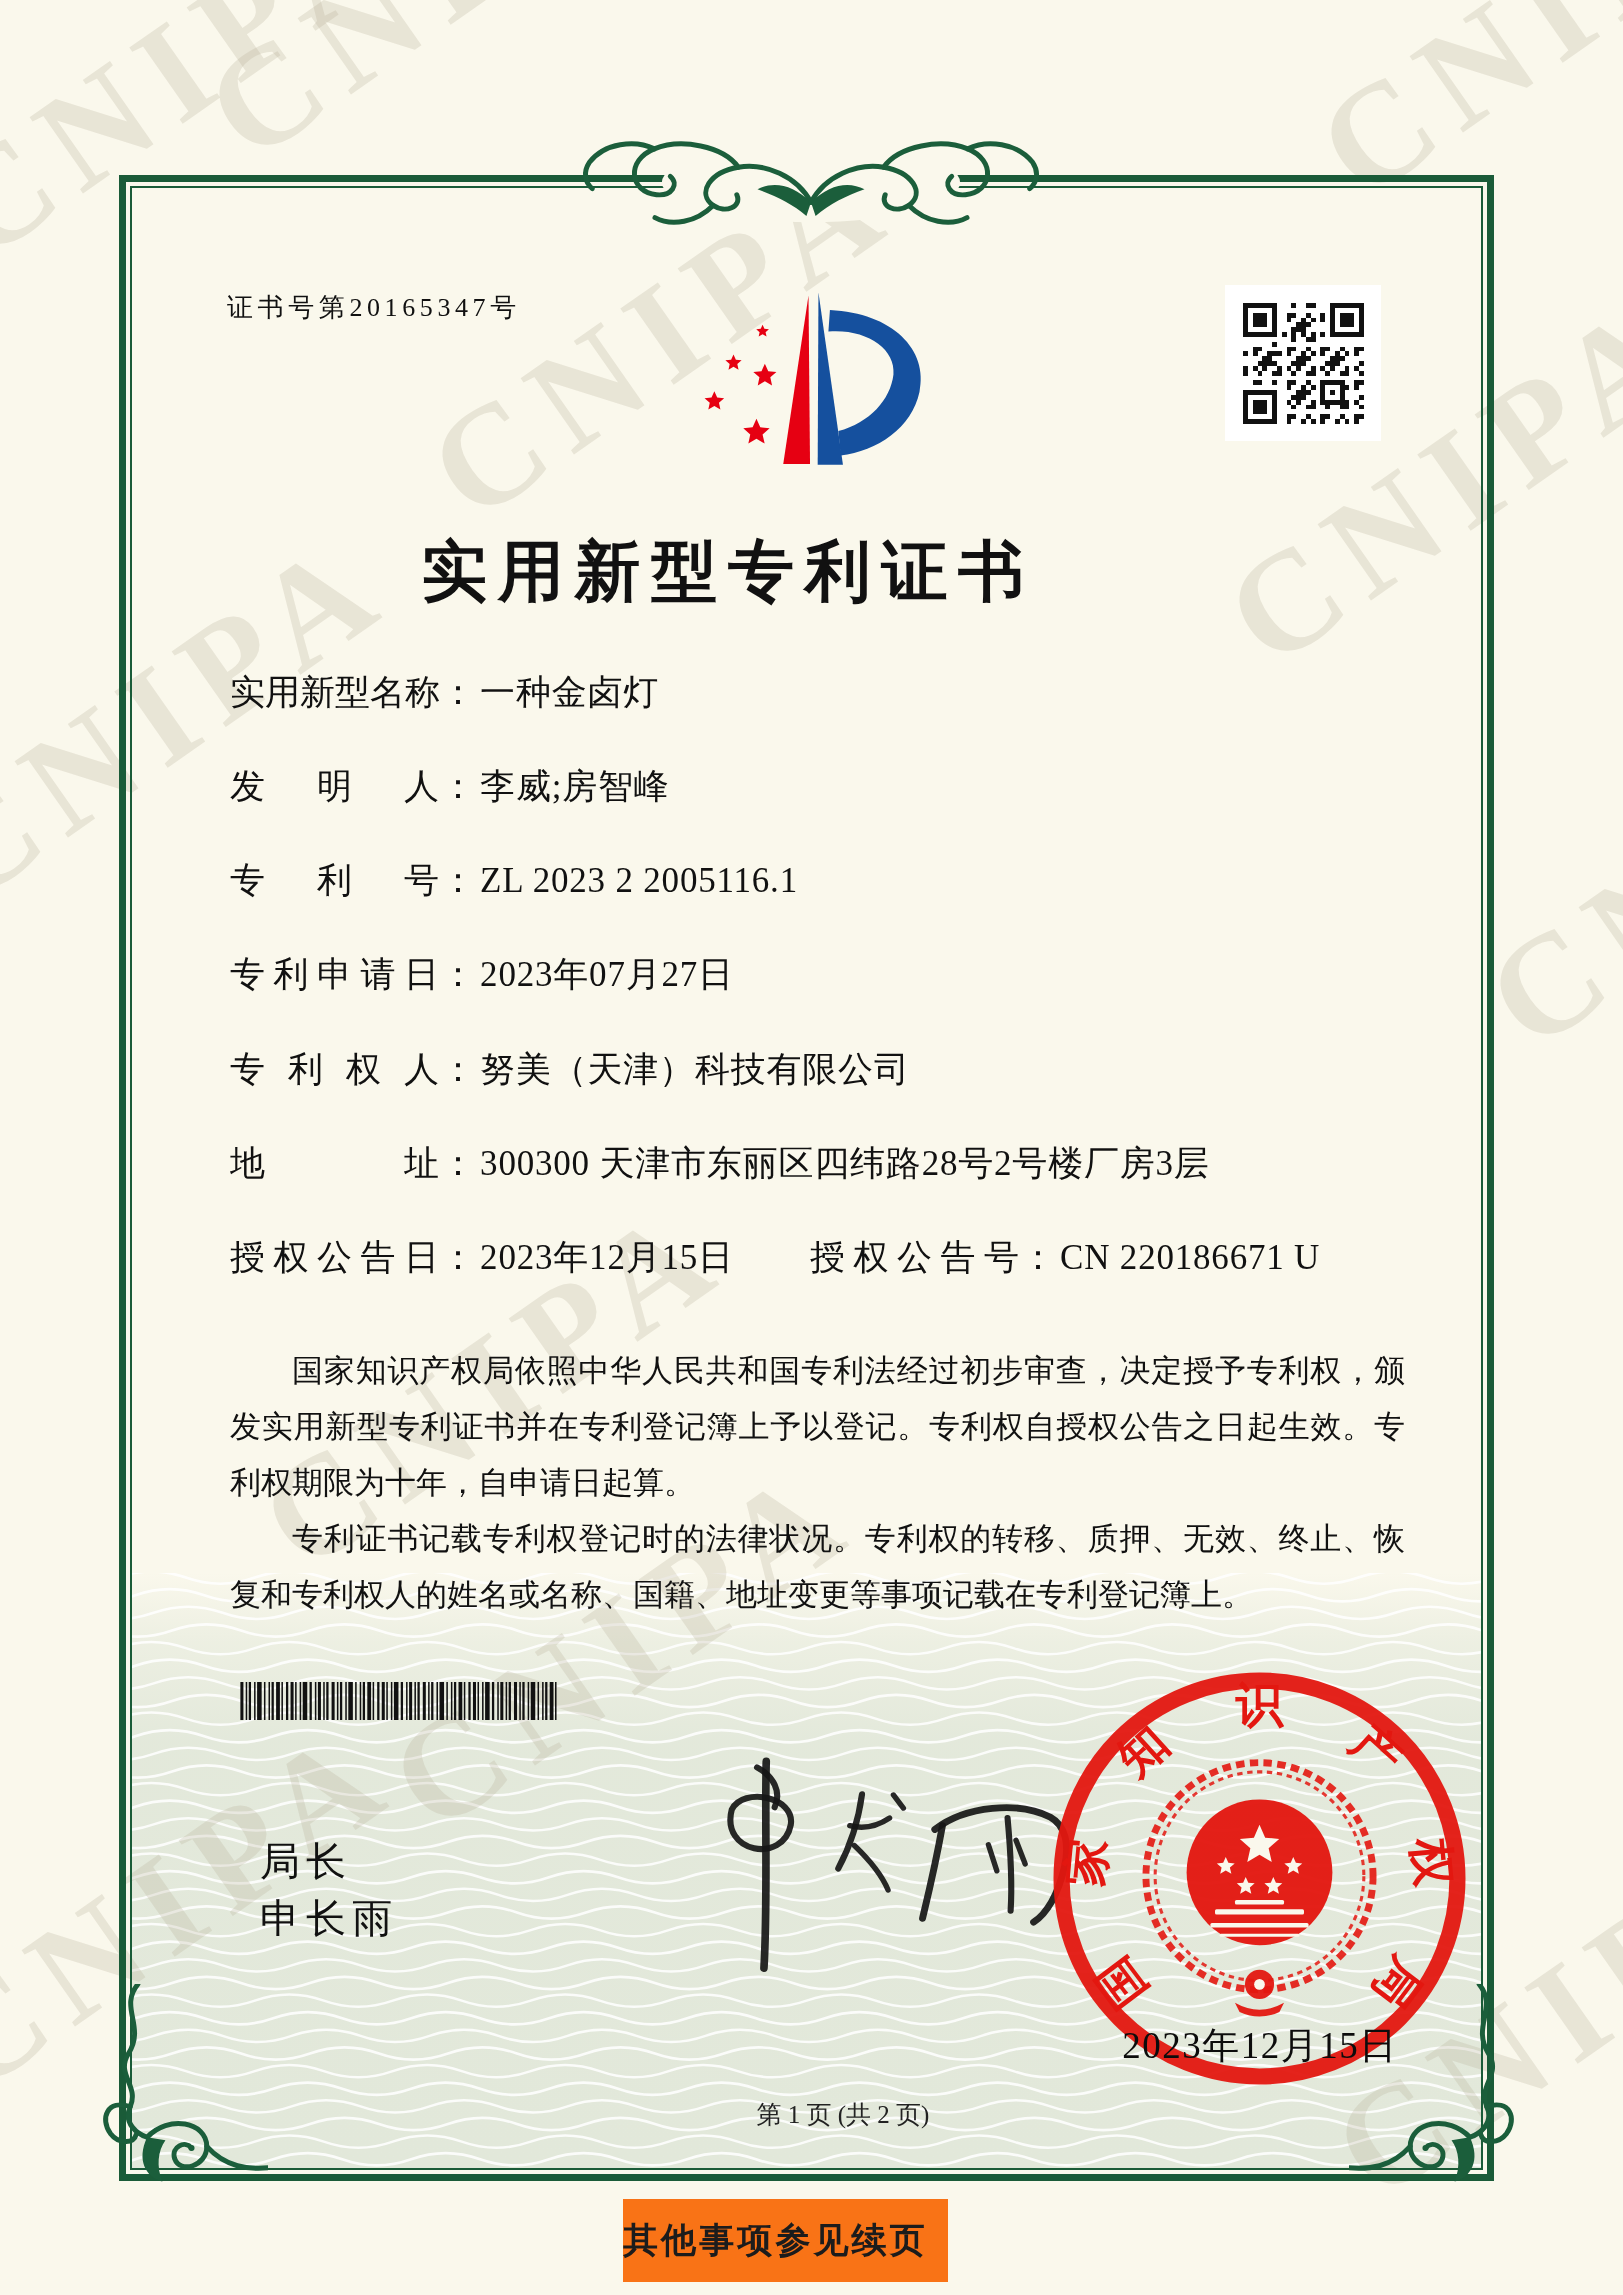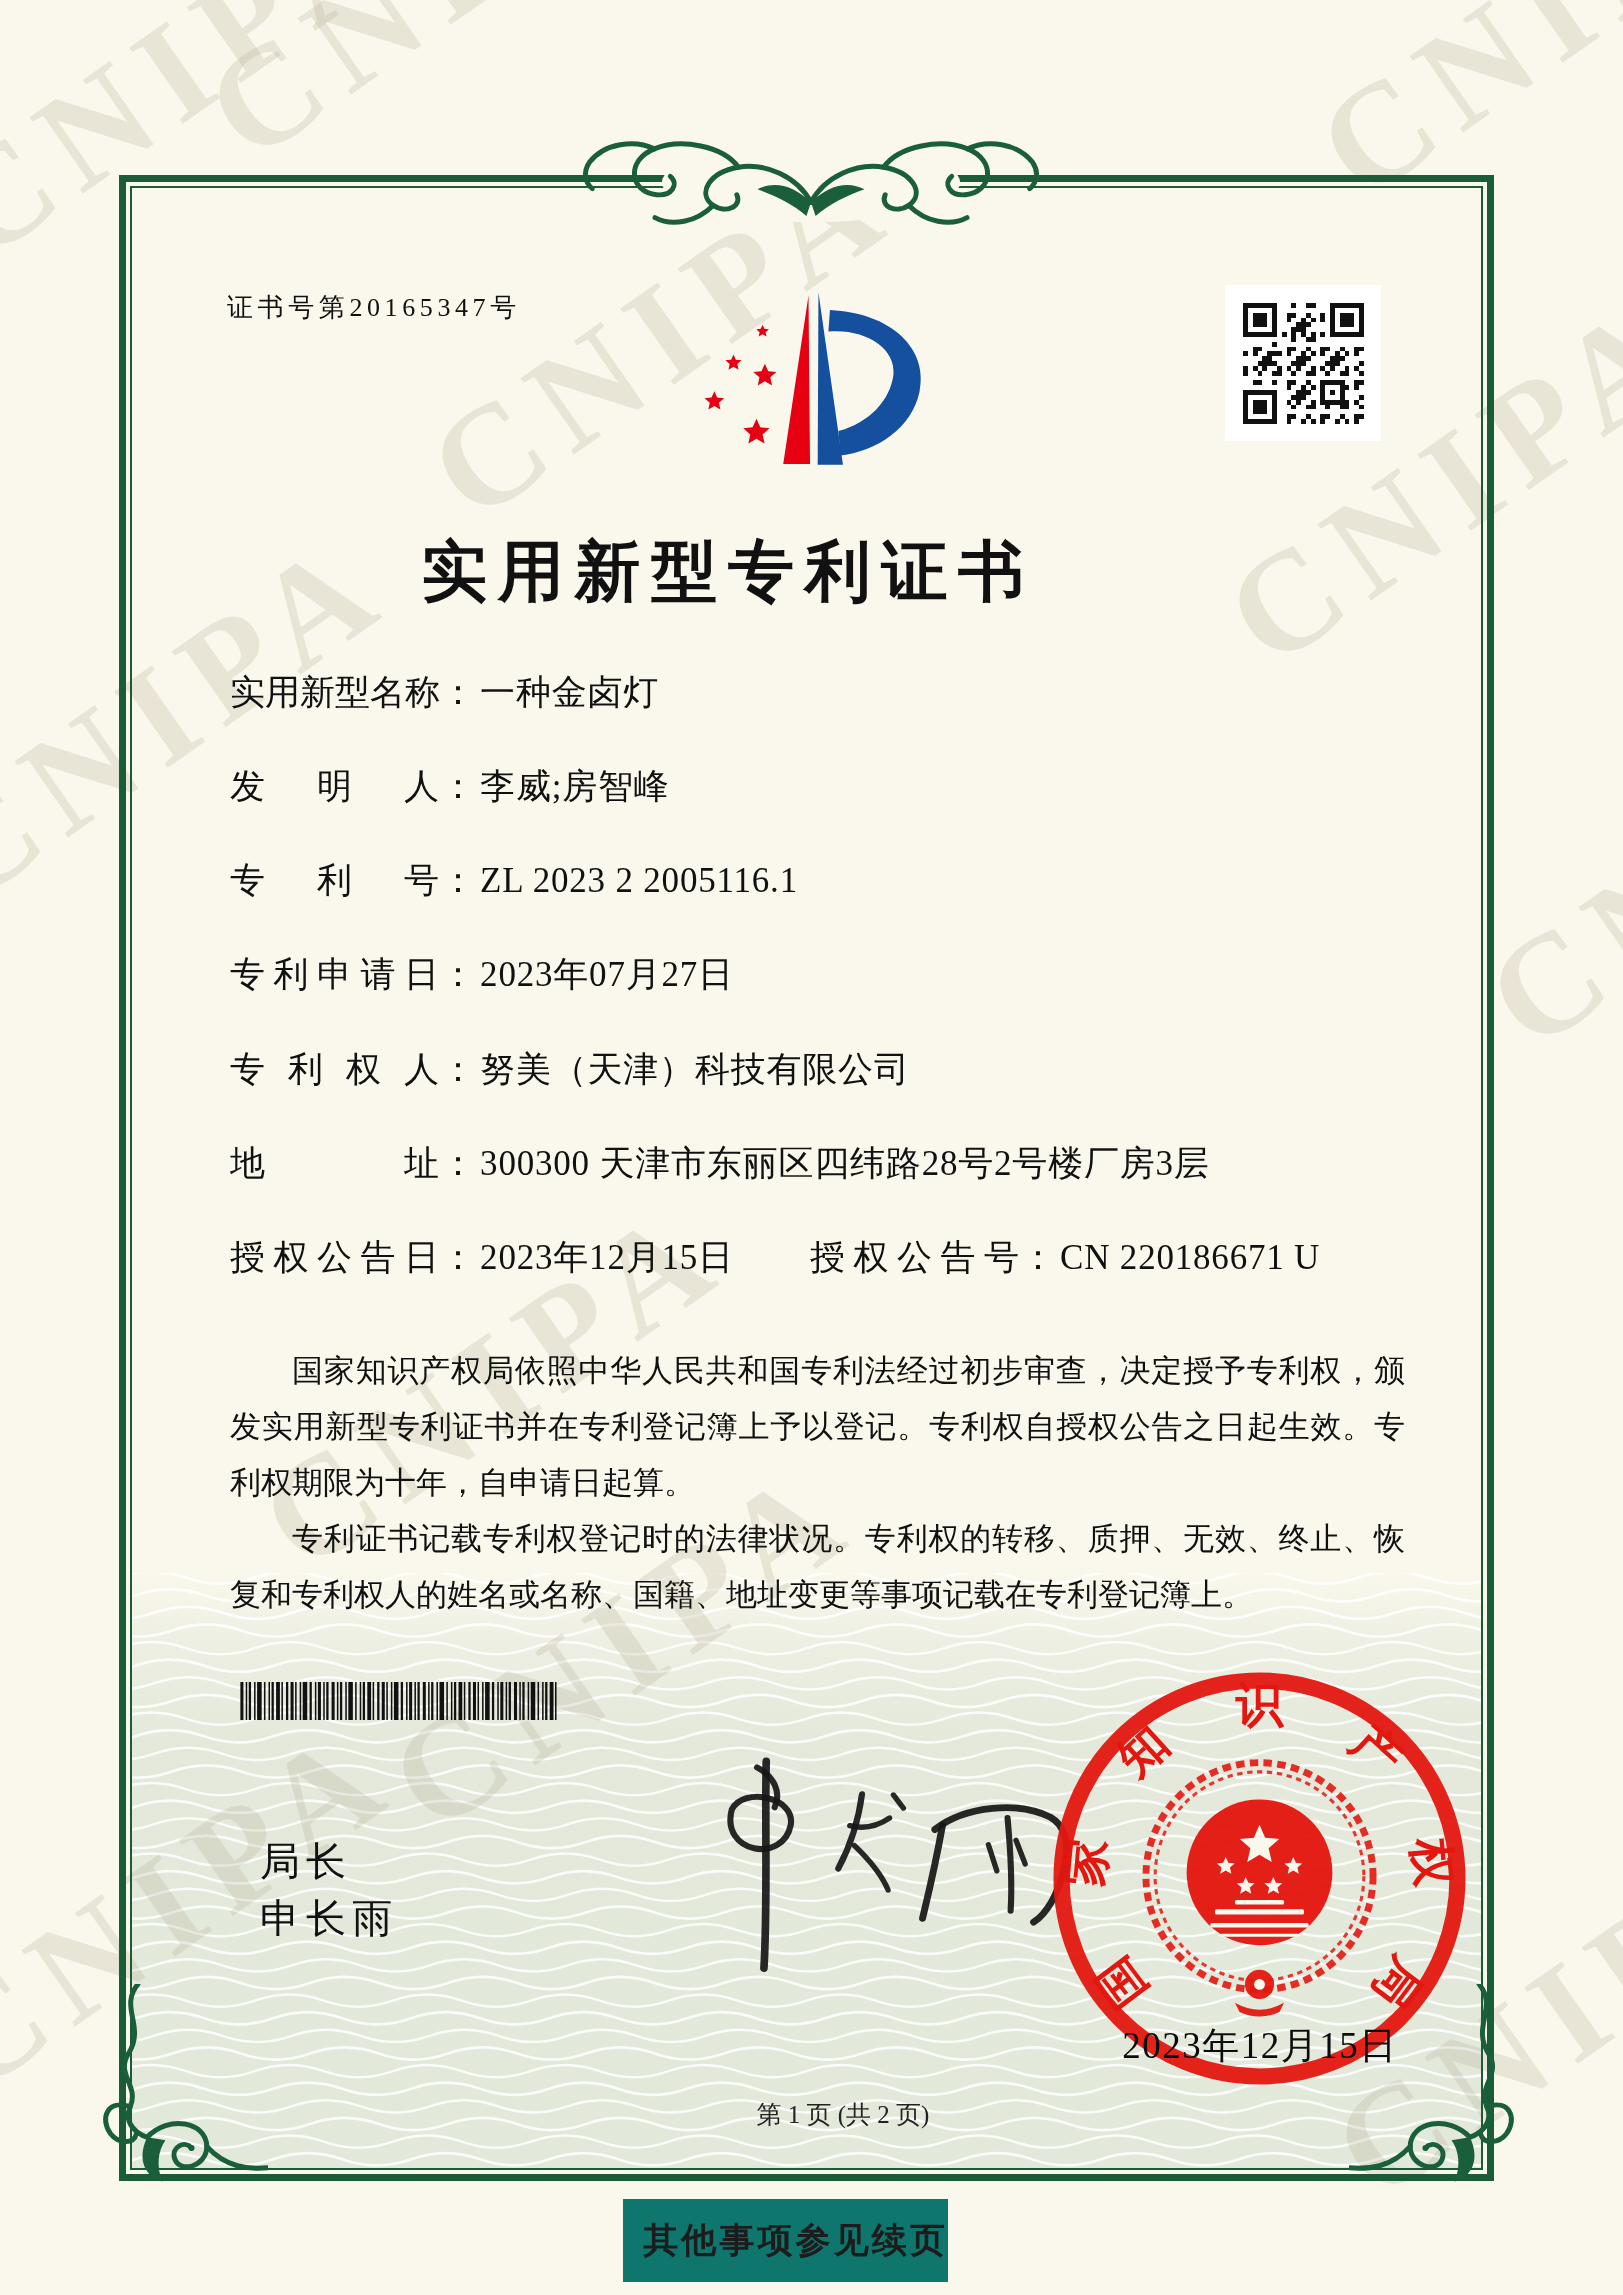--- a/index.html
+++ b/index.html
@@ -55,21 +55,21 @@
     font-family:"Liberation Sans","DejaVu Sans",sans-serif;font-weight:400;
     font-size:40px;letter-spacing:6.1px;}
   .signature{position:absolute;left:659px;top:1752px;z-index:5;}
   .signature path{fill:none;stroke:#161616;stroke-linecap:round;stroke-linejoin:round;opacity:.92;}
   .seal{position:absolute;left:1037px;top:1656px;z-index:5;}
   .seal-date{position:absolute;left:1080px;top:2021px;width:360px;z-index:6;
     text-align:center;font-size:37px;color:#0c0c0c;letter-spacing:1.5px;}
   .page-foot{position:absolute;left:132px;top:2098px;width:1350px;z-index:4;
     text-align:center;font-size:25px;color:#222;padding-left:36px;}
   .contnote{position:absolute;left:623px;top:2199px;width:325px;height:83px;z-index:4;
-    background:#0f766e;text-align:right;line-height:83px;font-size:35px;
+    background:#f97316;text-align:left;line-height:83px;font-size:35px;
     letter-spacing:3.1px;color:#1c1c1c;font-weight:600;}
 </style>
 </head>
 <body>
 
 <div class="page">
 
   <span class="wm" style="left:-92px;top:-7.7px">CNIPA</span>
   <span class="wm" style="left:176px;top:-107px">CNIPA</span>
   <span class="wm" style="left:1288px;top:-69px">CNIPA</span>

